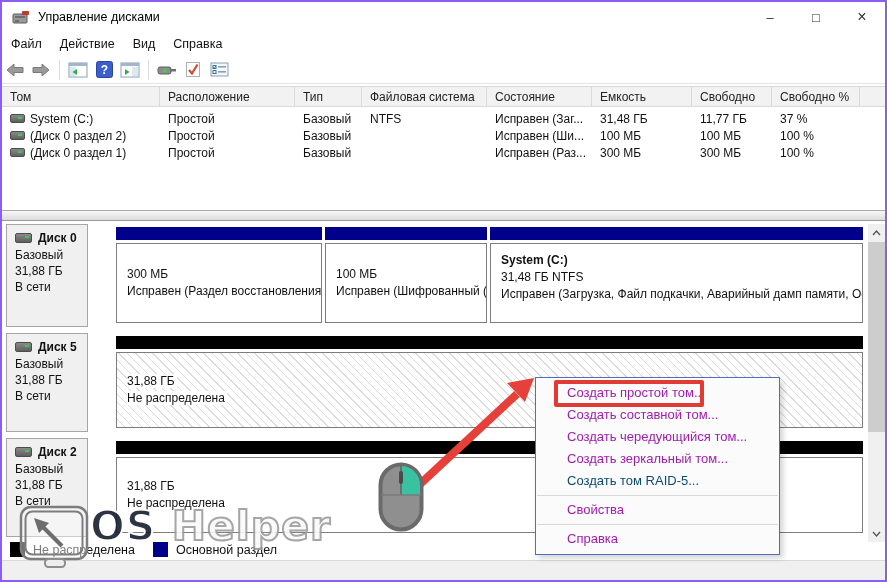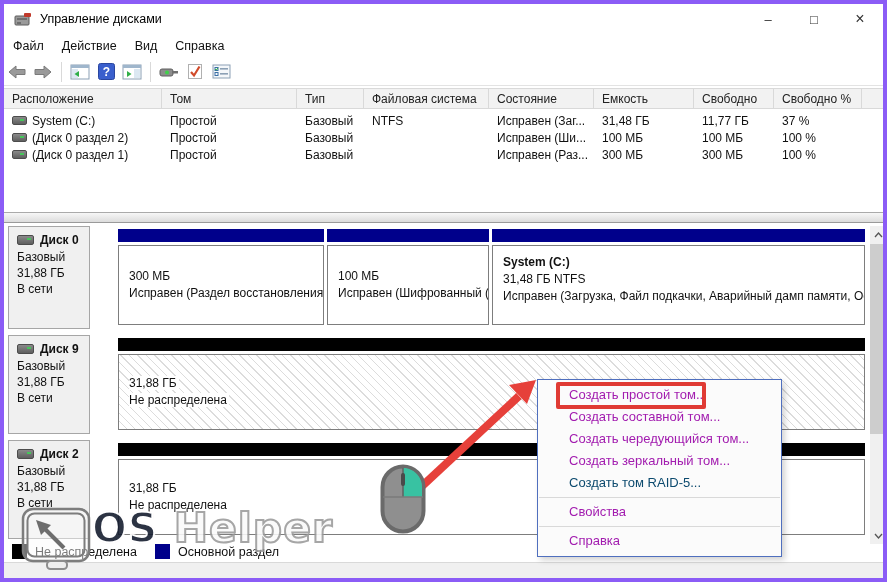--- a/index.html
+++ b/index.html
@@ -1,17 +1,17 @@
 <!DOCTYPE html>
 <html><head>
 <meta charset="utf-8">
 <style>
   * { margin:0; padding:0; box-sizing:border-box; }
   html,body { width:887px; height:582px; background:#fff; font-family:"Liberation Sans", sans-serif; }
-  #window { position:relative; width:887px; height:582px; border:4px solid #8b5cf6; background:#fff; overflow:hidden; }
+  #window { position:relative; width:887px; height:582px; border:2px solid #8b5cf6; background:#fff; overflow:hidden; }
 
   
   .titlebar { position:absolute; left:0; top:0; width:100%; height:30px; background:#fff; display:flex; align-items:center; }
   .titlebar .app-icon { margin-left:10px; width:18px; height:14px; }
   .titlebar .title { margin-left:8px; font-size:12.5px; color:#000; }
   .win-controls { position:absolute; right:0; top:0; height:30px; display:flex; }
   .win-btn { width:46px; height:30px; display:flex; align-items:center; justify-content:center; font-size:13px; color:#333; }
 
   
   .menubar { position:absolute; left:0; top:30px; width:100%; height:24px; display:flex; align-items:center; background:#fff; font-size:12.5px; }
@@ -163,22 +163,22 @@
         <path d="M3 5 L4.2 6.2 L6 3.8" stroke="#2fae47" fill="none"></path>
         <rect x="8" y="4" width="8" height="1.6" fill="#8ba0b5"></rect>
         <rect x="3" y="8.5" width="3" height="3" fill="none" stroke="#3a6ea5"></rect>
         <rect x="8" y="9" width="8" height="1.6" fill="#8ba0b5"></rect>
       </svg>
     </div>
   </div>
 
   <div class="voltable">
     <div class="vt-header">
+      <div>Том</div>
       <div>Расположение</div>
-      <div>Том</div>
       <div>Тип</div>
       <div>Файловая система</div>
       <div>Состояние</div>
       <div>Емкость</div>
       <div>Свободно</div>
       <div>Свободно %</div>
       <div></div>
     </div>
 
     <div class="vt-row" style="margin-top:3px;">
@@ -268,21 +268,21 @@
             <div class="line">Исправен (Загрузка, Файл подкачки, Аварийный дамп памяти, Ос</div>
           </div>
         </div>
       </div>
     </div>
 
     <div class="diskrow" style="top:112px; height:99px;">
       <div class="disk-label">
         <div class="dname">
             <span class="drive-glyph" style="width:17px;height:10px;"></span>
-            <span>Диск 9</span>
+            <span>Диск 5</span>
           </div>
         <div class="dl-line">Базовый</div>
         <div class="dl-line">31,88 ГБ</div>
         <div class="dl-line">В сети</div>
       </div>
       <div class="parts">
         <div class="part" style="flex:1 1 auto;">
           <div class="bar black"></div>
           <div class="body hatched">
             <div class="vcenter">

